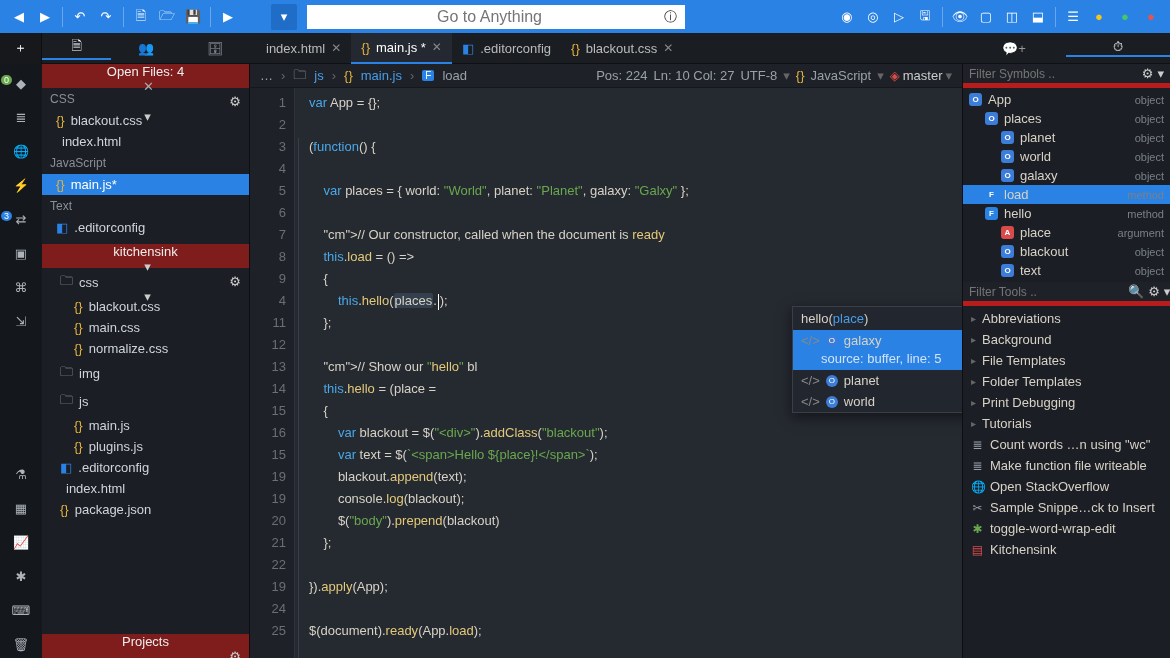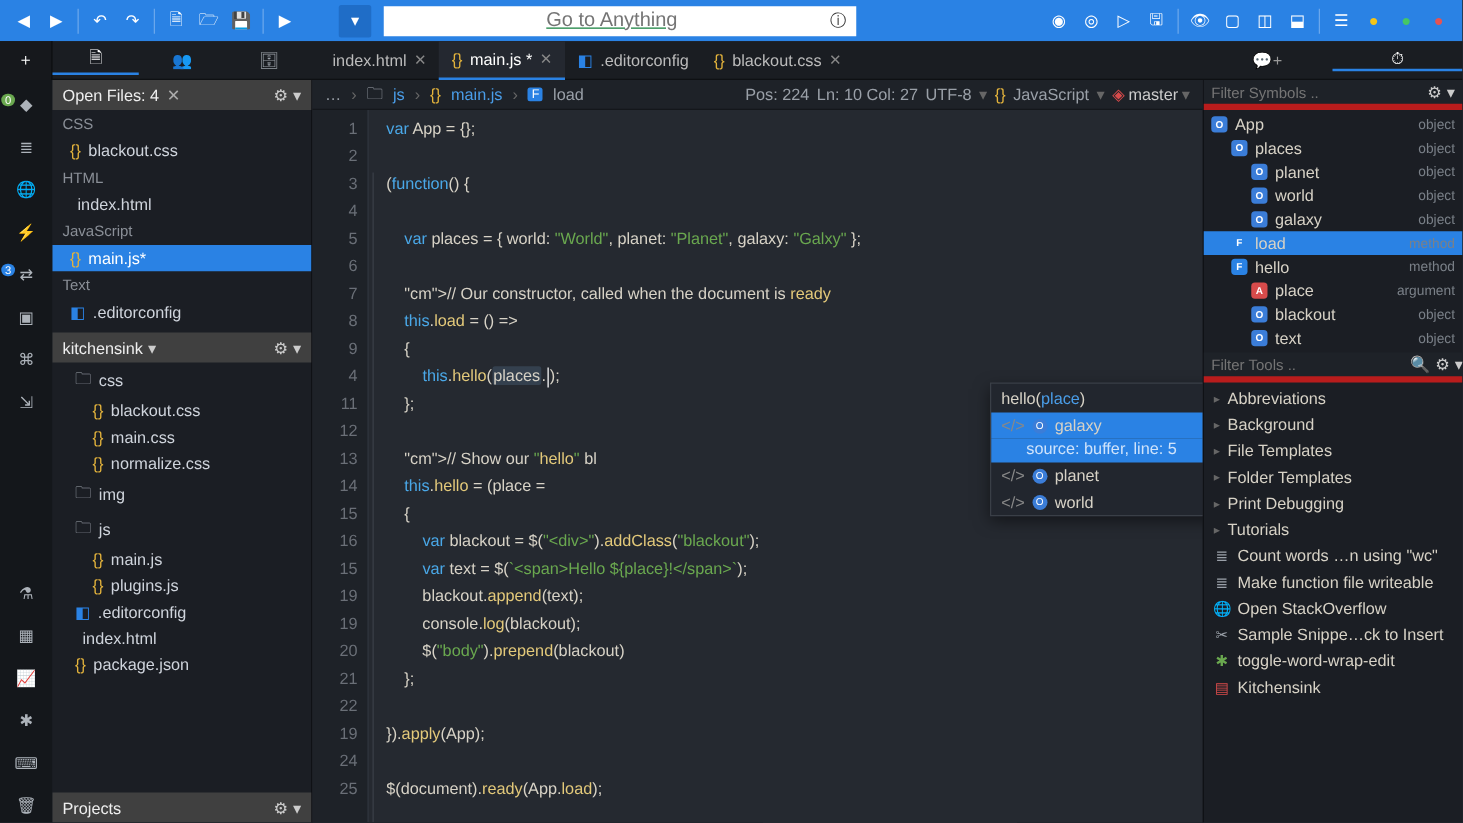--- a/index.html
+++ b/index.html
@@ -3,21 +3,21 @@
 <meta charset="utf-8">
 <style>
 * { margin:0; padding:0; box-sizing:border-box; font-family:"Segoe UI",Arial,sans-serif; font-size:13px; }
 body { background:#1e2126; color:#cfcfcf; width:1170px; height:658px; overflow:hidden; }
 
 
 .topbar { height:33px; background:#2a82e4; display:flex; align-items:center; padding:0 6px; }
 .tb-btn { width:26px; height:26px; display:flex; align-items:center; justify-content:center; color:#fff; cursor:pointer; border-radius:2px; }
 .tb-sep { width:1px; height:20px; background:rgba(255,255,255,.3); margin:0 4px; }
 .gotobox { flex:0 0 378px; height:24px; background:#fff; margin:0 10px; display:flex; align-items:center; padding:0 8px; }
-.gotobox input { flex:1; border:0; outline:0; text-align:center; font-size:16px; color:#15803d;text-decoration:underline; }
+.gotobox input { flex:1; border:0; outline:0; text-align:center; font-size:16px; color:#ec4899; }
 .flex-spacer { flex:1; }
 
 
 .row2 { display:flex; height:31px; background:#1a1d22; border-bottom:1px solid #0e1013; align-items:center;}
 .act-plus { width:42px; height:31px; display:flex; align-items:center; justify-content:center; color:#fff; background:#16181c; border-right:1px solid #0c0e11;}
 .cat-tabs { display:flex; width:208px; }
 .cat-tab { flex:1; display:flex; align-items:center; justify-content:center; color:#9aa0a8; }
 .cat-tab.active { color:#fff; border-bottom:2px solid #2a82e4; }
 .ed-tabs { display:flex; flex:1; align-items:center; }
 .ed-tab { display:flex; align-items:center; gap:6px; padding:0 10px; height:31px; color:#bbb; cursor:pointer;}
@@ -30,21 +30,21 @@
 
 .cols { display:flex; height:594px;}
 .activity { width:42px; background:#14171b; display:flex; flex-direction:column; align-items:center; padding-top:6px; gap:8px;}
 .act-item{width:32px;height:28px;display:flex;align-items:center;justify-content:center;color:#adb3ba;cursor:pointer;position:relative;}
 .act-badge{position:absolute;left:-4px;top:5px;background:#2a82e4;color:#fff;border-radius:8px;font-size:9px;padding:0 3px;}
 .act-badge.g{background:#6aa84f;}
 .act-gap{height:120px;}
  
 
 .sidebar{width:208px;background:#1b1e24;display:flex;flex-direction:column;border-right:1px solid #0c0e11;}
-.sb-hdr{height:24px;display:flex;align-items:center;padding:0 8px;background:#404040;color:#eee;font-size:13px;}
+.sb-hdr{height:24px;display:flex;align-items:center;padding:0 8px;background:#7f1d1d;color:#eee;font-size:13px;flex-direction:column;}
 .sb-hdr .gear{margin-left:auto;color:#ccc;}
 .sb-hdr .dd{margin-left:4px;color:#ccc;}
 .sb-sect{padding:4px 8px;color:#8a8f97;font-size:12px;}
 .sb-item{padding:3px 8px 3px 14px;display:flex;align-items:center;gap:6px;color:#cfd4dc;cursor:pointer;}
 .sb-item.sel{background:#2a82e4;color:#fff;}
 .sb-tree{flex:1;overflow:auto;}
 .tree-item{padding:3px 0 3px 18px;display:flex;align-items:center;gap:6px;color:#cfd4dc;cursor:pointer;}
 .tree-item.d1{padding-left:32px;}
 .fold-ic{color:#9da3ab;}
 
@@ -194,21 +194,20 @@
       <span class="x">✕</span>
       <span class="gear">⚙</span>
       <span class="dd">▾</span>
     </div>
     <div id="openfiles">
         <div class="sb-sect">CSS</div>
         <div class="sb-item">
           <span class="ico-css">{}</span>
           <span>blackout.css</span>
         </div>
-        <div class="sb-sect">HTML</div>
         <div class="sb-item">
           <span class="ico-html"></span>
           <span>index.html</span>
         </div>
         <div class="sb-sect">JavaScript</div>
         <div class="sb-item sel">
           <span class="ico-js">{}</span>
           <span>main.js*</span>
         </div>
         <div class="sb-sect">Text</div>

